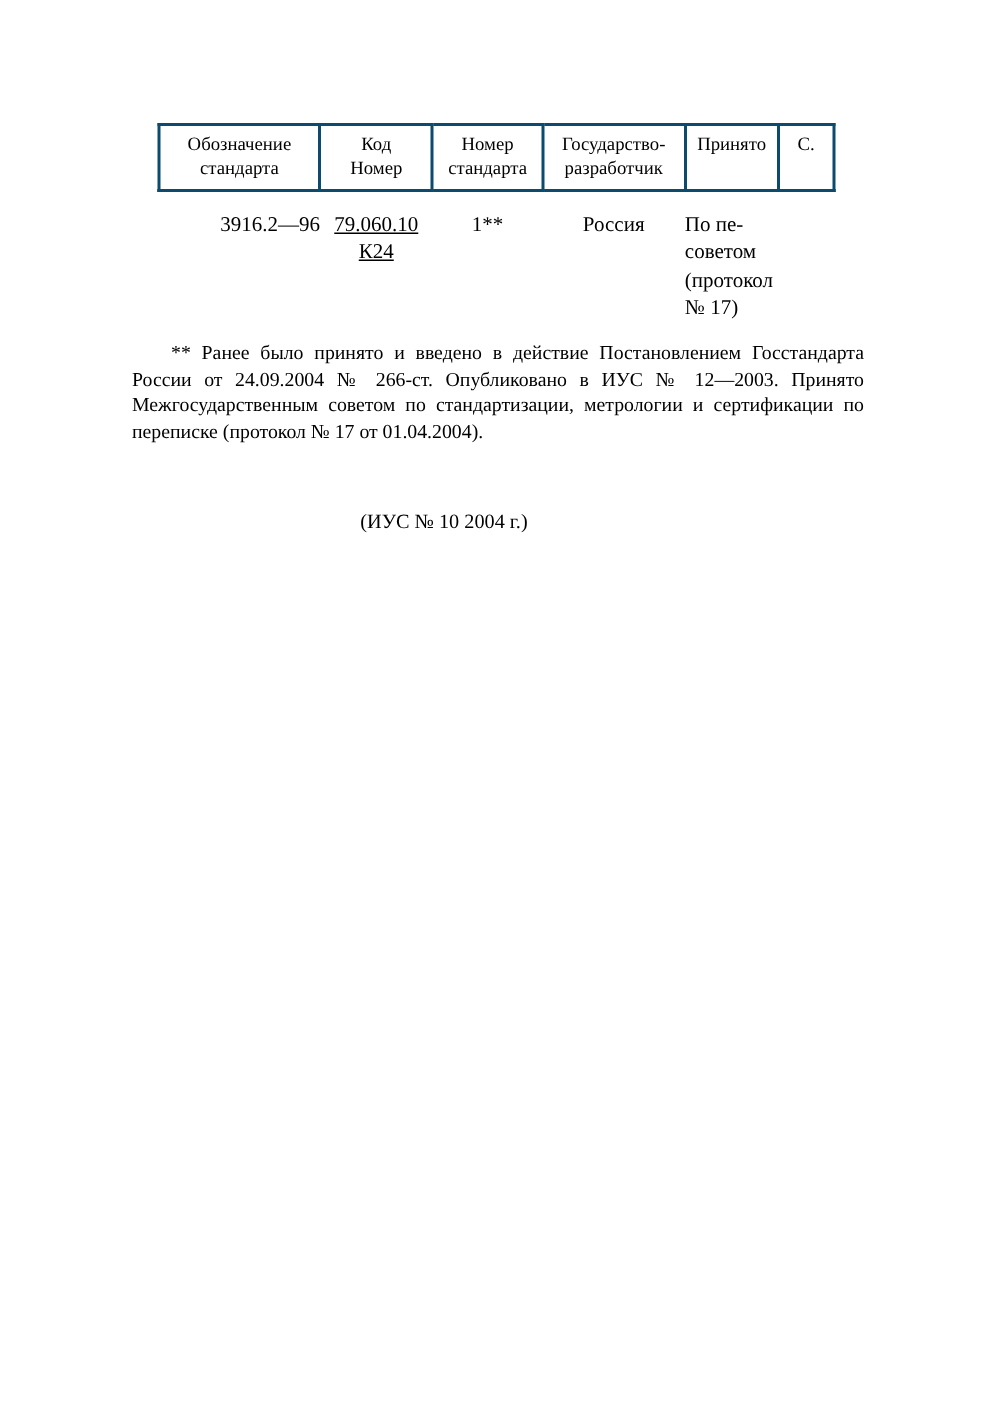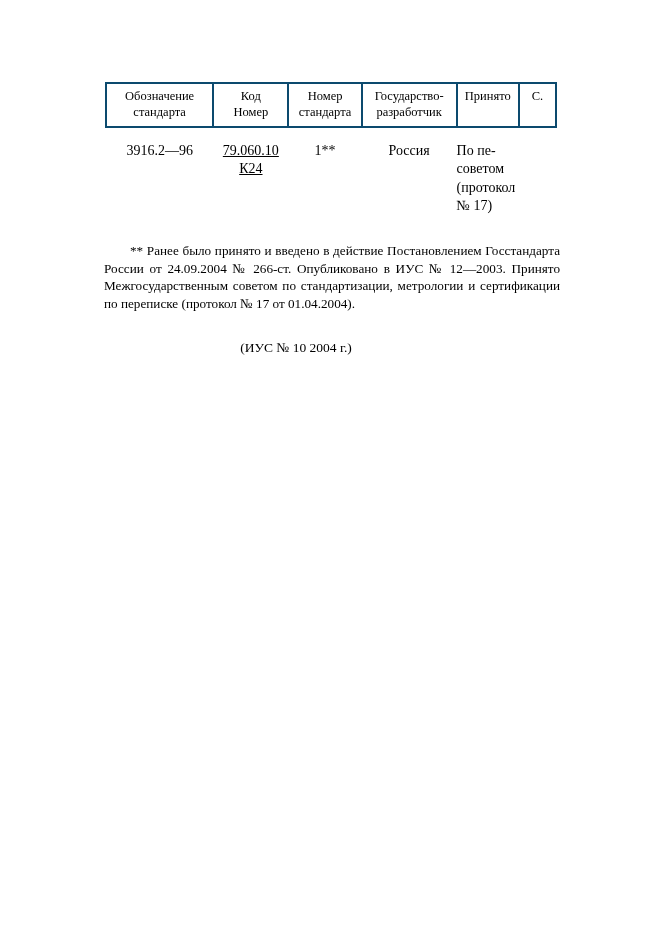--- a/index.html
+++ b/index.html
@@ -49,21 +49,21 @@
   }
   .std-table tbody td {
     border: none;
     font-size: 14px;
     line-height: 1.3;
     padding-top: 14px;
   }
   .cell-line {
     display: block;
   }
-  .c-desig   { width: 116px; text-align: center;   padding-left: 6px; }
+  .c-desig   { width: 116px; text-align: right;   padding-left: 6px; }
   .c-code    { width: 78px;  text-align: center; text-decoration: underline; }
   .c-change  { width: 74px;  text-align: center; }
   .c-dev     { width: 98px;  text-align: center; }
   .c-accept  { width: 58px;  text-align: left; padding-left: 6px; }
   .c-page    { width: 40px;  text-align: center; }
 
   
   .h-desig   { width: 116px; }
   .h-code    { width: 78px;  }
   .h-change  { width: 74px;  }
@@ -78,21 +78,21 @@
   .notes {
     position: absolute;
     left: 88px;
     top: 226px;
     width: 488px;
     font-size: 13.2px;
     line-height: 1.33;
     text-align: justify;
   }
   .notes p {
-    margin: 16px;
+    margin: 0;
   }
   .notes .indent {
     text-indent: 26px;
   }
   .note-block-2 {
     margin-top: 1px;
   }
 
   
   .ius-line {

